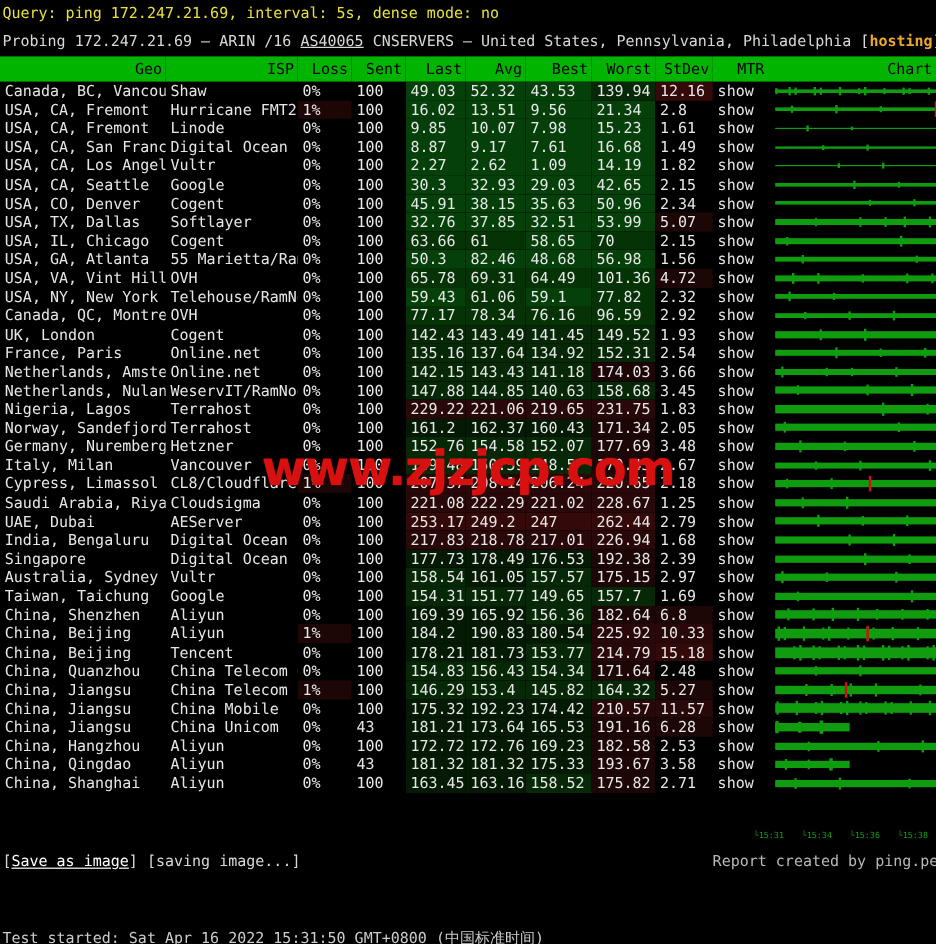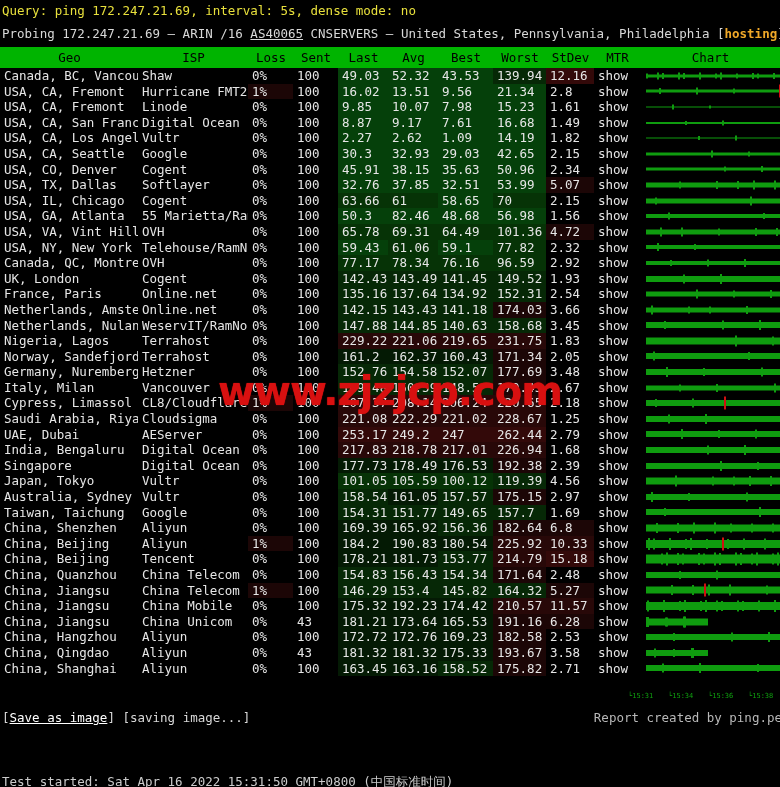--- a/index.html
+++ b/index.html
@@ -33,21 +33,21 @@
     border-collapse: collapse;
     width: 780px;
     margin-top: 6px;
     table-layout: fixed;
   }
   table.ping th {
     background: #00b400;
     color: #000000;
     font-weight: normal;
     font-size: 12.5px;
-    text-align: center;
+    text-align: right;
     padding: 3px 3px 3px 4px;
     height: 19px;
     white-space: nowrap;
   }
   table.ping td {
     color: #e6e6e6;
     font-size: 12.5px;
     padding: 0px 3px 0px 4px;
     height: 15.6px;
     line-height: 15.6px;
@@ -714,42 +714,20 @@
         <td class="mtr">show</td>
         <td class="chartcell">
           <div class="spark">
             <div class="bar" style="width: 138px; height: 6px;"></div>
             <div class="jit" style="left: 76px; width: 2px; height: 10px;"></div>
             <div class="jit" style="left: 113px; width: 2px; height: 8px;"></div>
           </div>
         </td>
       </tr>
       <tr>
-        <td>Japan, Tokyo</td>
-        <td>Vultr</td>
-        <td class="n0">0%</td>
-        <td>100</td>
-        <td class="g3">101.05</td>
-        <td class="g3">105.59</td>
-        <td class="g3">100.12</td>
-        <td class="g2">119.39</td>
-        <td class="n0">4.56</td>
-        <td class="mtr">show</td>
-        <td class="chartcell">
-          <div class="spark">
-            <div class="bar" style="width: 138px; height: 7px;"></div>
-            <div class="jit" style="left: 89px; width: 2px; height: 9px;"></div>
-            <div class="jit" style="left: 126px; width: 2px; height: 10px;"></div>
-            <div class="jit" style="left: 31px; width: 2px; height: 11px;"></div>
-            <div class="jit" style="left: 68px; width: 2px; height: 9px;"></div>
-            <div class="jit" style="left: 105px; width: 2px; height: 10px;"></div>
-          </div>
-        </td>
-      </tr>
-      <tr>
         <td>Australia, Sydney</td>
         <td>Vultr</td>
         <td class="n0">0%</td>
         <td>100</td>
         <td class="g2">158.54</td>
         <td class="g1">161.05</td>
         <td class="g2">157.57</td>
         <td class="r1">175.15</td>
         <td class="n0">2.97</td>
         <td class="mtr">show</td>

